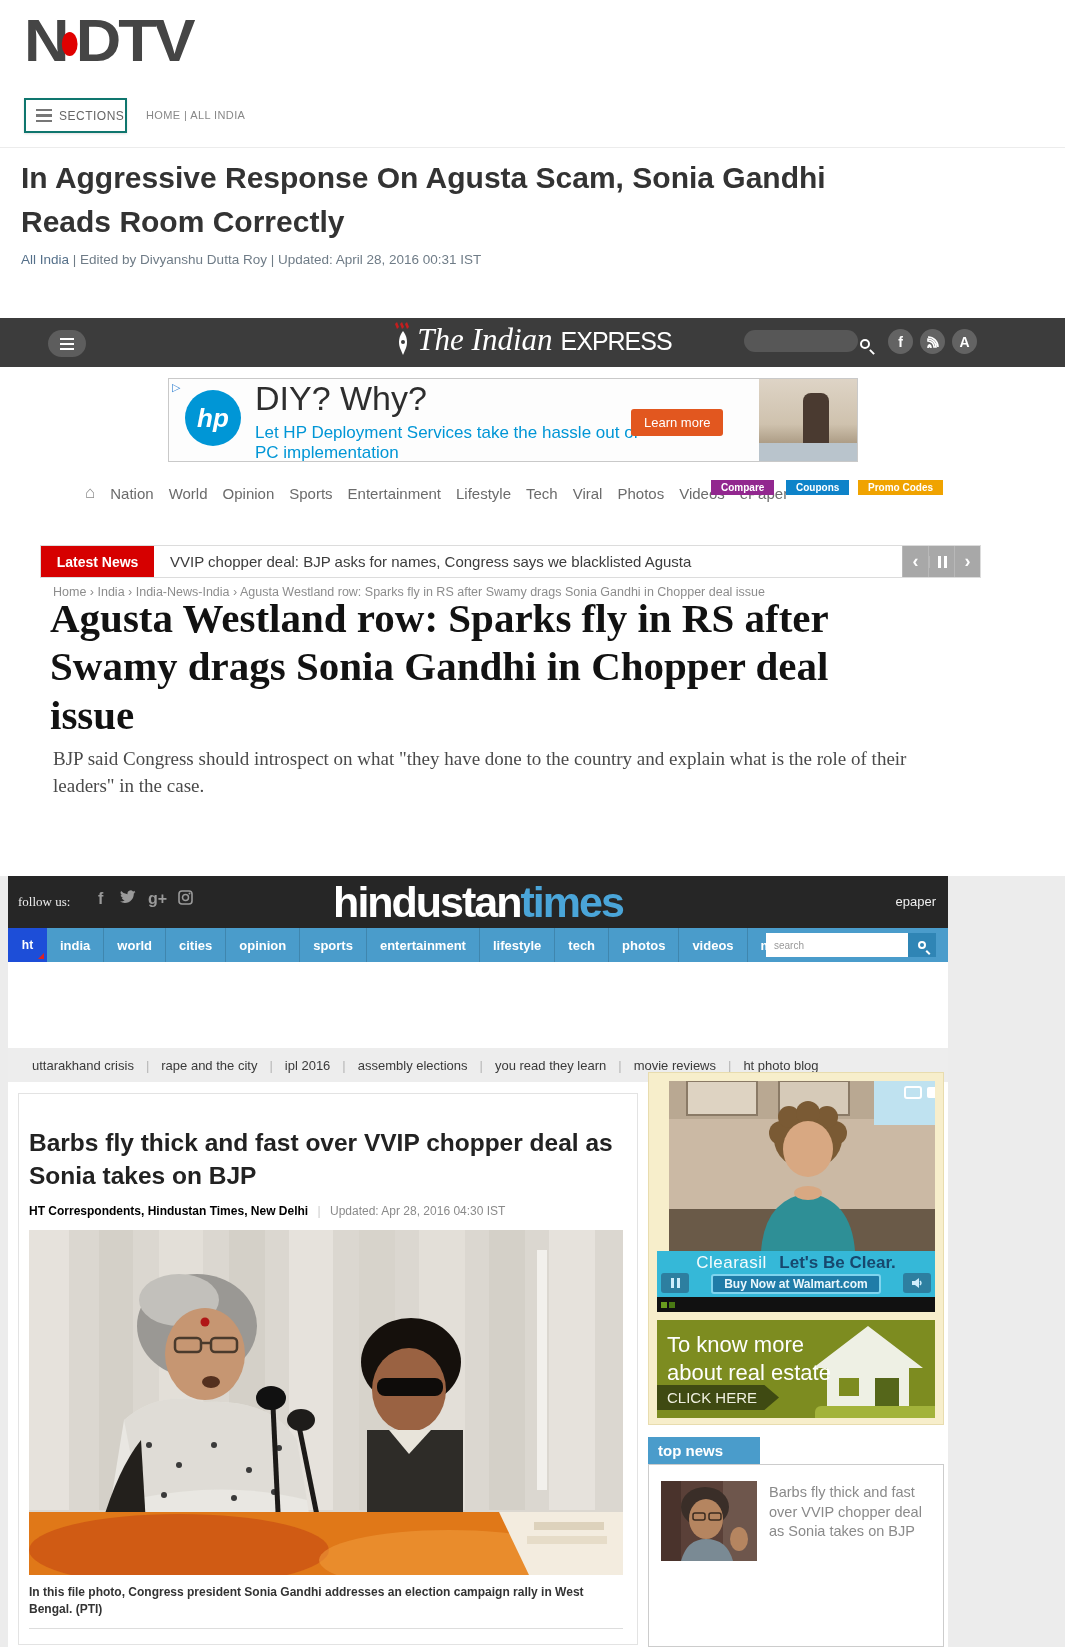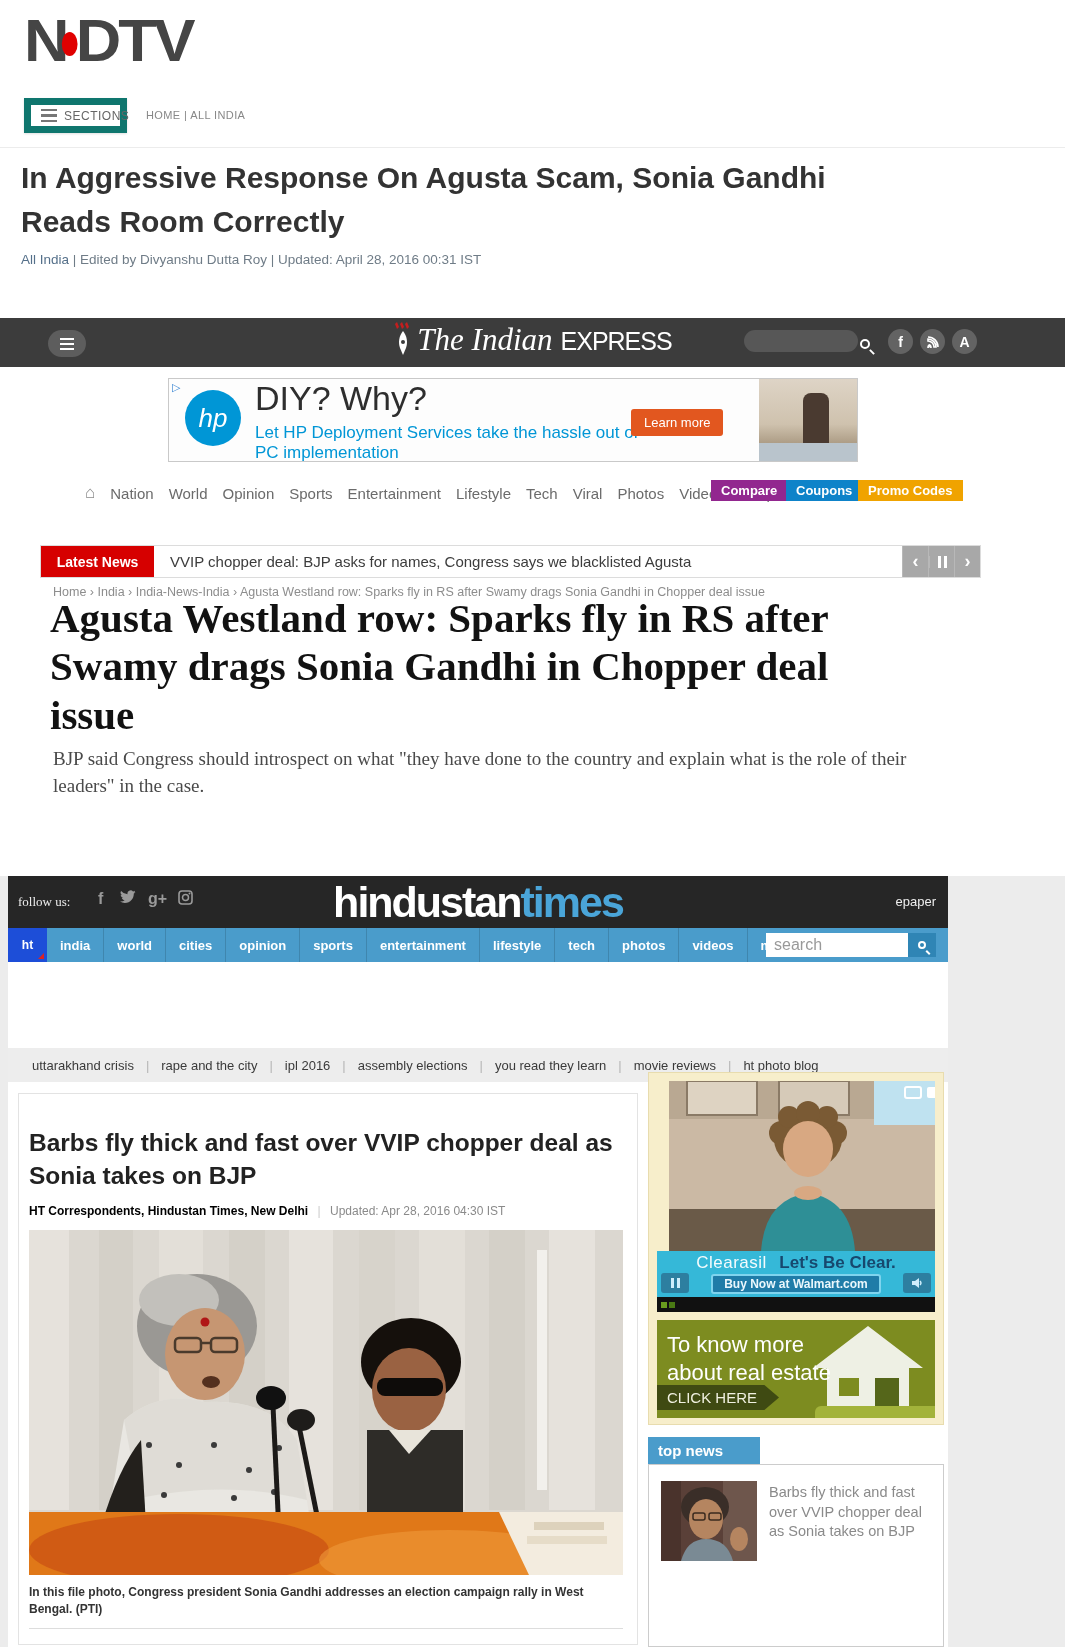--- a/index.html
+++ b/index.html
@@ -8,21 +8,21 @@
   .abs { position:absolute; }
 
   
   .ndtv-logo { left:24px; top:6px; font-weight:800; font-size:60px; color:#454545;
     letter-spacing:-3px; display:flex; align-items:center; transform:scaleX(1.05); transform-origin:left; }
   .ndtv-dot { width:15px; height:24px; background:#e00000; border-radius:50%; margin:6px -2px 0 -4px; }
   .sling-ad { left:515px; top:4px; width:366px; height:74px; background:#f9a51a; padding:4px 0 0 3px; }
   .sling-row1 { background:#111; color:#f9b233; font-weight:800; font-size:14.5px; display:inline-block; padding:3px 8px; }
   .sling-row2 { background:#111; color:#f9b233; font-weight:800; font-size:14.5px; display:inline-block; padding:3px 8px; margin-top:3px; }
   .sling-small { font-size:8px; color:#111; font-weight:700; margin:3px 0 0 6px; }
-  .sections-btn { left:24px; top:98px; width:103px; height:35px; background:#fff; border:7px solid #0f766e;
+  .sections-btn { left:24px; top:98px; width:103px; height:35px; background:#fff; border:2px solid #0f766e;
     box-shadow:0 1px 2px rgba(0,0,0,.12); display:flex; align-items:center; gap:7px; padding-left:10px; cursor:pointer; }
   .burger { display:inline-flex; flex-direction:column; gap:3px; }
   .burger i { width:16px; height:2.5px; background:#777; }
   .sections-label { font-size:12px; color:#666; letter-spacing:.5px; }
   .ndtv-crumb { left:146px; top:109px; font-size:11px; color:#888; letter-spacing:.4px; }
   .ndtv-rule { left:0; top:147px; width:1065px; height:1px; background:#ececec; }
   .ndtv-h1 { left:21px; top:156px; width:820px; font-size:30px; font-weight:700; color:#333; line-height:1.45; }
   .ndtv-byline { left:21px; top:252px; font-size:13.5px; color:#6f7c87; }
   .ndtv-byline a { color:#55708a; text-decoration:none; }
 
@@ -36,31 +36,31 @@
   .ie-the { font-family:"Liberation Serif", serif; font-style:italic; font-size:31px; }
   .ie-express { font-weight:400; font-size:25px; letter-spacing:-1px; margin-left:8px; }
   .ie-search { left:744px; top:330px; width:114px; height:22px; background:#575757; border-radius:11px; border:none; }
   .mag { position:relative; display:inline-block; width:10px; height:10px; border:2px solid #fff; border-radius:50%; }
   .mag:after { content:""; position:absolute; width:2px; height:6px; background:#fff; left:9px; top:8px; transform:rotate(-45deg); }
   .ie-ic { width:25px; height:25px; border-radius:50%; background:#636363; color:#fff; font-size:14px; font-weight:700;
     display:flex; align-items:center; justify-content:center; top:329px; cursor:pointer; }
   .hp-ad { left:168px; top:378px; width:690px; height:84px; background:#fdfdfd; border:1px solid #c9c9c9; }
   .adchoices { left:3px; top:2px; color:#2f7fd0; font-size:11px; }
   .hp-logo { left:16px; top:11px; width:56px; height:56px; border-radius:50%; background:#0096d6; color:#fff;
-    font-weight:400; font-style:italic; font-size:26px; display:flex; align-items:center; justify-content:center; }
+    font-weight:700; font-style:italic; font-size:26px; display:flex; align-items:center; justify-content:center; }
   .hp-title { left:86px; top:0px; font-size:34px; font-weight:300; color:#2e2e2e; }
   .hp-line { left:86px; top:44px; font-size:17px; color:#0096d6; font-weight:300; line-height:1.2; }
   .hp-btn { left:462px; top:30px; background:#e2571f; color:#fff; font-size:13px; padding:6px 13px; border-radius:3px; border:none; cursor:pointer; }
   .hp-img { right:0; top:0; width:98px; height:82px; background:linear-gradient(180deg,#ded4c6 0%,#cfc2ae 55%,#8d7a60 100%); overflow:hidden; }
   .hp-img .man { position:absolute; right:28px; top:14px; width:26px; height:60px; background:#4a3a30; border-radius:8px 8px 0 0; }
   .hp-img .desk { position:absolute; right:0; bottom:0; width:98px; height:18px; background:#b9c4cc; }
   .ie-nav { left:85px; top:483px; font-size:15px; color:#6b6b6b; display:flex; align-items:center; gap:15px; }
   .ie-nav .home { color:#8a8a8a; font-size:17px; }
   .ie-nav span { cursor:pointer; }
-  .ie-navbtn { top:480px; height:21px; color:#fff; font-size:13px; font-weight:700; display:flex; align-items:center;
+  .ie-navbtn { top:480px; height:15px; color:#fff; font-size:10px; font-weight:700; display:flex; align-items:center;
     padding:0 10px; cursor:pointer; }
   .ticker { left:40px; top:545px; width:941px; height:33px; background:#fff; border:1px solid #dcdcdc; display:flex; align-items:stretch; }
   .ticker-badge { width:113px; background:#d60000; color:#fff; font-weight:700; font-size:14px;
     display:flex; align-items:center; justify-content:center; flex:none; }
   .ticker-text { font-size:15px; color:#3c3c3c; display:flex; align-items:center; padding-left:16px; flex:1; }
   .ticker-ctrl { width:78px; background:#a8a8a8; display:flex; flex:none; }
   .ticker-ctrl span { flex:1; display:flex; align-items:center; justify-content:center; color:#fff; font-size:18px;
     font-weight:700; cursor:pointer; border-left:1px solid #b8b8b8; }
   .pause-bars { display:inline-flex; gap:3px; } .pause-bars i { width:3px; height:12px; background:#fff; }
   .ie-crumb { left:53px; top:585px; font-size:12.5px; color:#8d8d8d; }
@@ -76,21 +76,21 @@
   .ht-logo { left:0; top:2px; width:940px; text-align:center; font-size:43px; font-weight:800; letter-spacing:-2px; }
   .ht-logo .white { color:#fff; } .ht-logo .blue { color:#4aa5d9; }
   .ht-epaper { right:12px; top:18px; font-size:13px; color:#eee; cursor:pointer; }
   .ht-nav { left:8px; top:928px; width:940px; height:34px; background:#4a9ccb; display:flex; align-items:stretch; }
   .ht-tile { width:39px; background:#1d4ed8; color:#fff; font-weight:800; font-size:12px; display:flex;
     align-items:center; justify-content:center; position:relative; flex:none; cursor:pointer; }
   .ht-tile:after { content:""; position:absolute; right:3px; bottom:3px; border-left:6px solid transparent; border-bottom:6px solid #d22; }
   .ht-nav .itm { color:#fff; font-weight:700; font-size:13px; display:flex; align-items:center; padding:0 13px;
     border-right:1px solid rgba(0,0,0,.14); cursor:pointer; }
   .ht-search { position:absolute; right:40px; top:5px; width:142px; height:24px; border:none; padding:0 8px;
-    font-size:16px; color:#555; background:#fff; }
+    font-size:10px; color:#555; background:#fff; }
   .ht-searchbtn { position:absolute; right:12px; top:5px; width:28px; height:24px; background:#2f85b5; border:none;
     display:flex; align-items:center; justify-content:center; cursor:pointer; }
   .ht-searchbtn .mag { width:8px; height:8px; } .ht-searchbtn .mag:after{ left:7px; top:7px; height:5px; }
   .ht-tags { left:8px; top:1048px; width:940px; height:34px; background:#ededed; display:flex; align-items:center;
     padding-left:12px; font-size:13px; color:#3a3a3a; }
   .ht-tags span.t { cursor:pointer; padding:0 12px; }
   .ht-tags span.sep { color:#b5b5b5; }
 
   .ht-article { left:18px; top:1093px; width:620px; height:552px; background:#fff; border:1px solid #e3e3e3; padding:32px 14px 0 10px; }
   .ht-h1 { font-size:24.5px; font-weight:700; color:#222; line-height:1.35; width:592px; }

